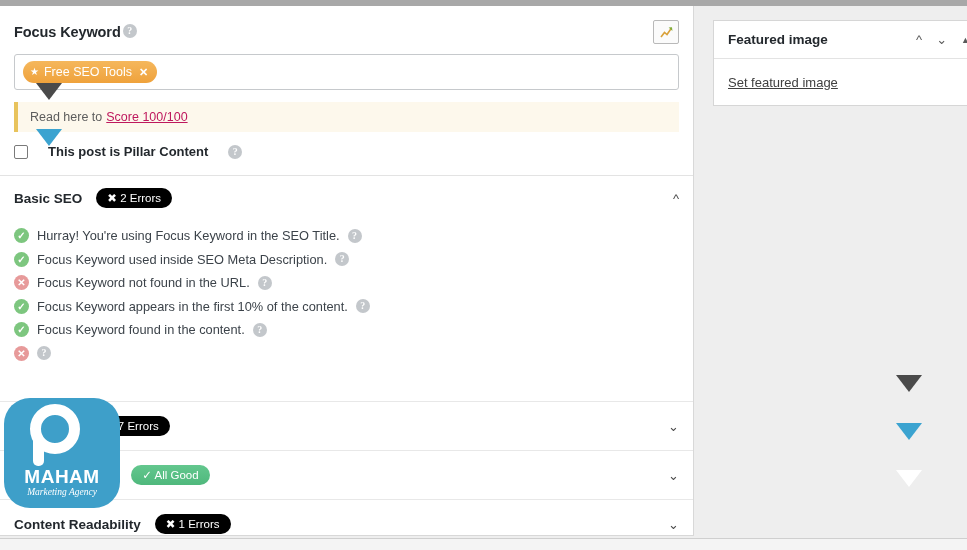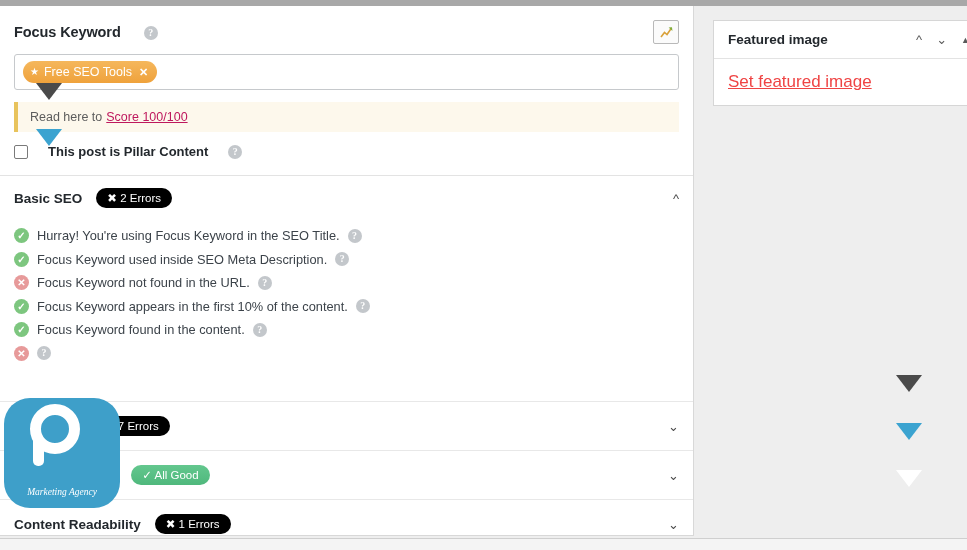--- a/index.html
+++ b/index.html
@@ -41,22 +41,22 @@
 
   
   .fk-header {
     display: flex;
     align-items: center;
     justify-content: space-between;
     padding: 14px 14px 0 14px;
   }
   .fk-title-wrap {
     display: flex;
-    align-items: flex-end;
-    gap: 23px;
+    align-items: flex-start;
+    gap: 2px;
   }
   .fk-title {
     font-size: 14.5px;
     font-weight: bold;
     color: #23282d;
     letter-spacing: -0.1px;
   }
   .help-icon {
     display: inline-block;
     width: 14px;
@@ -267,22 +267,22 @@
     color: #5a5a5a;
     font-size: 13px;
   }
   .featured-body {
     height: 46px;
     display: flex;
     align-items: center;
     padding-left: 14px;
   }
   .featured-body a {
-    font-size: 17px;
-    color: #ef4444;
+    font-size: 13px;
+    color: #404040;
     text-decoration: underline;
     cursor: pointer;
   }
 
   
   .tri {
     position: absolute;
     width: 0; height: 0;
     border-left: 13px solid transparent;
     border-right: 13px solid transparent;
@@ -485,16 +485,17 @@
 <div class="tri tri-blue" style="left:36px;  top:129px;"></div>
 <div class="tri tri-dark" style="left:896px; top:375px;"></div>
 <div class="tri tri-blue" style="left:896px; top:423px;"></div>
 <div class="tri tri-white" style="left:896px; top:470px;"></div>
 
 <div class="watermark">
   <div class="wm-mark">
     <div class="wm-ring"></div>
     <div class="wm-tail"></div>
   </div>
+  <div class="wm-name">MAHAM</div>
   <div class="wm-sub">Marketing Agency</div>
 </div>
 
 <div class="bottom-strip"></div>
 
 </body></html>

